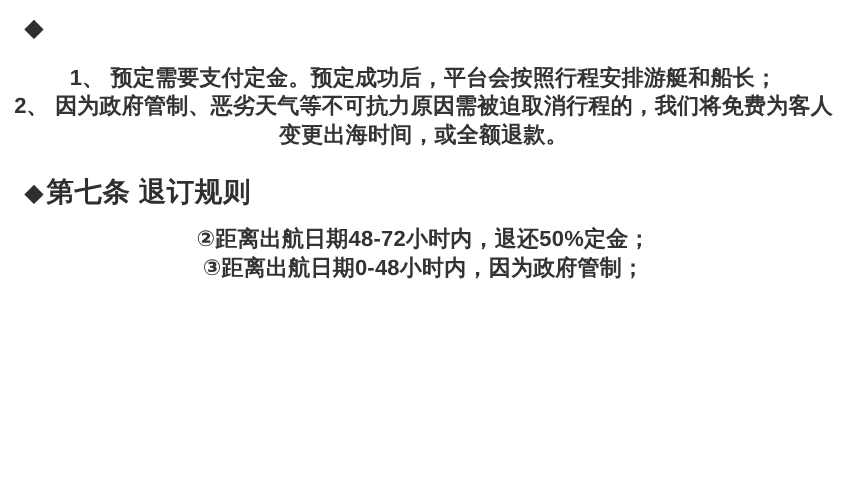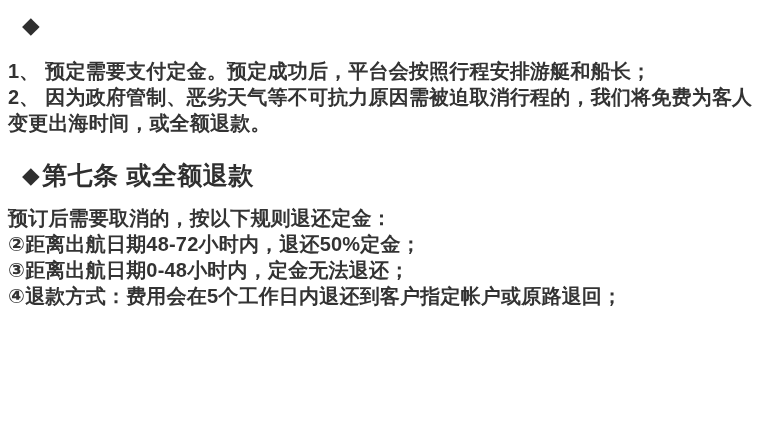--- a/index.html
+++ b/index.html
@@ -39,43 +39,41 @@
     .body-text {
       margin: 0;
       font-size: 20px;
       line-height: 26px;
       font-weight: 600;
       color: #333333;
       letter-spacing: 0.2px;
     }
     .para-group-1 { margin-top: 16px; }
     .para-group-2 { margin-top: 13px; }
-    .line { margin: 0; }
+    .line { margin: 0; text-align: center; }
   </style>
 </head>
 <body>
 
 <div class="doc">
 
   <div class="section">
     <h2 class="section-heading heading-1">
       <span class="diamond">◆</span>
     </h2>
     <div class="body-text para-group-1">
       <p class="line">1、 预定需要支付定金。预定成功后，平台会按照行程安排游艇和船长；</p>
       <p class="line">2、 因为政府管制、恶劣天气等不可抗力原因需被迫取消行程的，我们将免费为客人变更出海时间，或全额退款。</p>
     </div>
   </div>
 
   <div class="section">
     <h2 class="section-heading heading-2">
       <span class="diamond">◆</span>
-      <span>第七条 或全额退款</span>
+      <span>第七条 退订规则</span>
     </h2>
     <div class="body-text para-group-2">
-      <p class="line">预订后需要取消的，按以下规则退还定金：</p>
       <p class="line">②距离出航日期48-72小时内，退还50%定金；</p>
-      <p class="line">③距离出航日期0-48小时内，定金无法退还；</p>
-      <p class="line">④退款方式：费用会在5个工作日内退还到客户指定帐户或原路退回；</p>
+      <p class="line">③距离出航日期0-48小时内，因为政府管制；</p>
     </div>
   </div>
 
 </div>
 
 </body></html>

